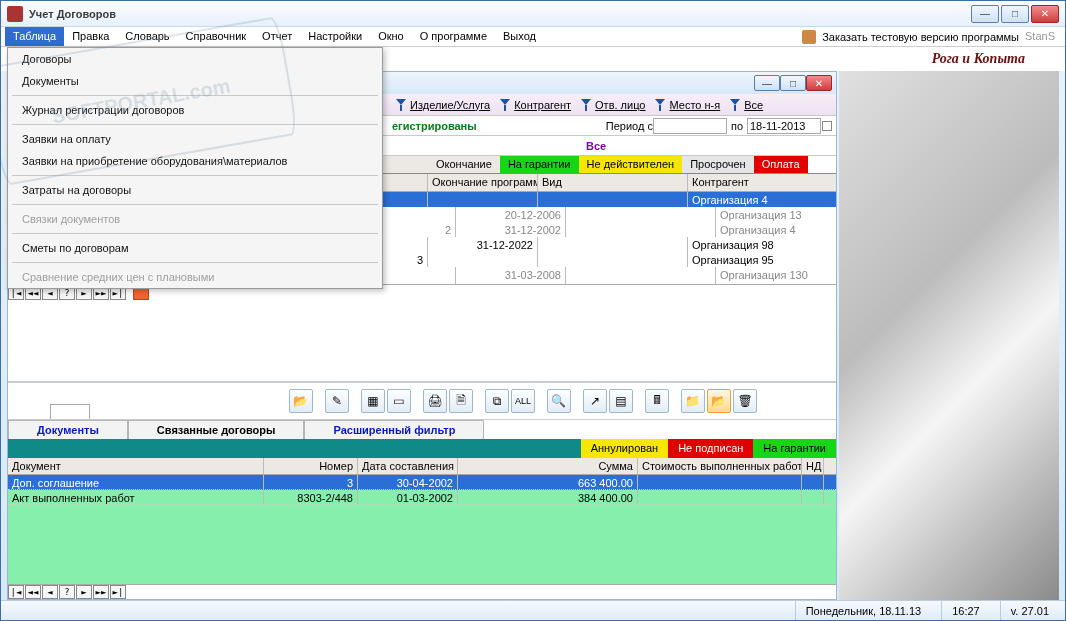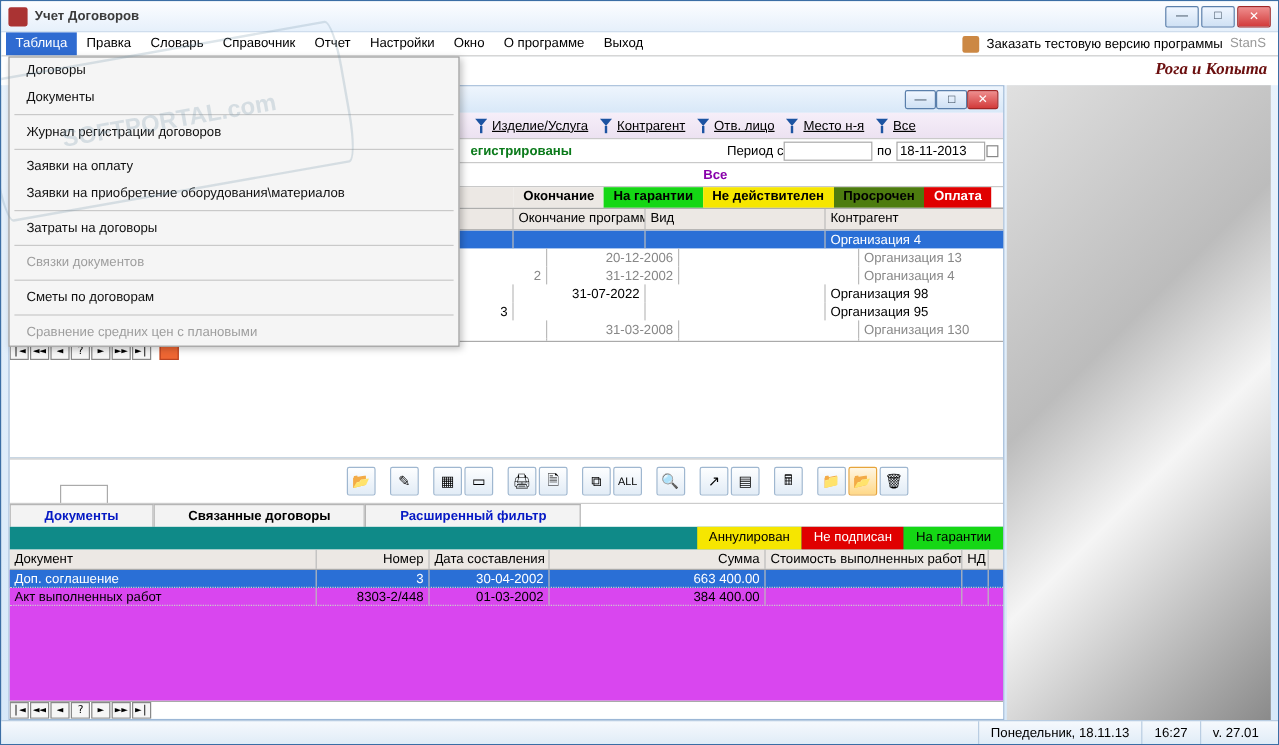--- a/index.html
+++ b/index.html
@@ -10,21 +10,21 @@
   .title-bar .title{flex:1;color:#3b3b3b;font-weight:bold;}
   .win-btns{display:flex;gap:2px;}
   .win-btn{width:28px;height:18px;border:1px solid #5a7fab;background:linear-gradient(#f0f6ff,#cfe1f4);border-radius:2px;display:flex;align-items:center;justify-content:center;font-size:10px;color:#2c3e50;cursor:default;}
   .win-btn.close{background:linear-gradient(#ef8e8e,#d23b3b);color:#fff;border-color:#a02525;}
   .menu-bar{height:20px;background:#fff;border-bottom:1px solid #ccc;display:flex;align-items:stretch;padding:0 4px;position:relative;}
   .menu-item{padding:3px 8px;cursor:default;}
   .menu-item.active{background:#2f6bd1;color:#fff;}
   .menu-bar .right-link{margin-left:auto;display:flex;align-items:center;gap:6px;color:#000;}
   .menu-bar .right-link .ico{width:14px;height:14px;background:#c84;border-radius:2px;}
   .menu-bar .stans{color:#999;padding:3px 6px;}
-  .brand-row{height:24px;display:flex;justify-content:flex-end;align-items:center;padding:0 9px;background:#fff;}
+  .brand-row{height:24px;display:flex;justify-content:flex-end;align-items:center;padding:0 40px;background:#fff;}
   .brand{font-family:Georgia,serif;font-style:italic;font-weight:bold;color:#6b0f0f;font-size:14px;}
   .workspace{position:absolute;top:70px;bottom:20px;left:6px;right:6px;display:flex;}
   .main-area{flex:1;background:#fff;border:1px solid #9cb7d6;position:relative;overflow:hidden;}
   .side-img{width:220px;background:linear-gradient(135deg,#e0e0e0,#bcbcbc 40%,#f5f5f5 60%,#8a8a8a);margin-left:2px;}
 
   .dropdown-menu{position:absolute;left:6px;top:46px;width:376px;background:#f5f5f5;border:1px solid #9a9a9a;box-shadow:2px 2px 6px rgba(0,0,0,.25);z-index:50;}
   .dropdown-menu .dd-item{padding:5px 14px;cursor:default;color:#111;}
   .dropdown-menu .dd-item.disabled{color:#9e9e9e;}
   .dropdown-menu .dd-sep{height:1px;background:#c9c9c9;margin:3px 4px;}
 
@@ -35,25 +35,25 @@
   .funnel{width:10px;height:12px;position:relative;display:inline-block;}
   .funnel::before{content:"";position:absolute;top:0;left:0;border-left:5px solid transparent;border-right:5px solid transparent;border-top:6px solid #1c53a2;}
   .funnel::after{content:"";position:absolute;top:6px;left:4px;width:2px;height:6px;background:#1c53a2;}
   .f-label{color:#000;margin-right:6px;text-decoration:underline;cursor:default;text-align:center;}
   .period-row{height:20px;display:flex;align-items:center;border-bottom:1px solid #c9c9c9;padding:0 4px;}
   .period-row .reg{color:#0a7a1a;font-weight:bold;}
   .period-row .perlab{margin-left:auto;}
   .period-row input{width:74px;height:16px;border:1px solid #aaa;font-size:11px;padding:0 2px;}
   .all-row{height:20px;display:flex;align-items:center;border-bottom:1px solid #c9c9c9;}
   .all-row .vse{margin-left:578px;color:#8800aa;font-weight:bold;}
-  .status-strip{height:18px;display:flex;border-bottom:1px solid #888;font-weight:bold;}
+  .status-strip{height:18px;display:flex;border-bottom:1px solid #888;}
   .status-strip .ss{padding:2px 8px;font-size:11px;}
   .ss.green{background:#15d715;color:#000;}
   .ss.yellow{background:#f6e600;color:#000;}
-  .ss.orange{background:#4d7c0f;color:#000;}
+  .ss.orange{background:#e5e5e5;color:#000;}
   .ss.red{background:#e00000;color:#fff;}
   .g1-head{height:18px;display:flex;background:#ece8e4;border-bottom:1px solid #aaa;}
   .g1-head .col, .g1-row .col{border-right:1px solid #bbb;padding:2px 4px;overflow:hidden;white-space:nowrap;}
   .g1-body{height:92px;overflow:hidden;}
   .g1-row{height:15px;display:flex;}
   .g1-row.sel{background:#2a6fd6;color:#fff;}
   .g1-row.dupe{color:#888;padding-left:28px;}
   .col-end{width:110px;text-align:right;}
   .col-vid{width:150px;}
   .col-ctr{width:170px;}
@@ -73,26 +73,26 @@
   .tab.t2{}
   .tab.t3{color:#0518c4;}
   .teal-strip{height:20px;background:#0f8a88;display:flex;justify-content:flex-end;}
   .teal-strip .tchip{padding:3px 10px;font-size:11px;}
   .tchip.y{background:#f6e600;color:#000;}
   .tchip.r{background:#e00000;color:#fff;}
   .tchip.g{background:#15d715;color:#000;}
   .grid2-head{height:18px;display:flex;background:#ece8e4;border-bottom:1px solid #aaa;}
   .grid2-head .c,.g2-row .c{border-right:1px solid #bbb;padding:2px 4px;white-space:nowrap;overflow:hidden;}
   .c-doc{width:256px;} .c-num{width:94px;text-align:right;} .c-date{width:100px;text-align:right;} .c-sum{width:180px;text-align:right;} .c-cost{width:164px;} .c-nd{width:22px;}
-  .g2-body{height:118px;background:#d946ef;}
+  .g2-body{height:118px;background:#86efac;}
   .g2-row{height:15px;display:flex;}
   .g2-row.sel{background:#2a6fd6;color:#fff;}
   .g2-row.b{border-bottom:1px dotted #ccc;}
 
-  .status-bar{position:absolute;bottom:0;left:0;right:0;height:20px;background:linear-gradient(#f6f9fd,#e0ecf7);border-top:1px solid #b9cde2;display:flex;align-items:center;padding:0 6px;gap:0;}
+  .status-bar{position:absolute;bottom:0;left:0;right:0;height:20px;background:linear-gradient(#f6f9fd,#e0ecf7);border-top:1px solid #b9cde2;display:flex;align-items:center;padding:0 6px;gap:10px;}
   .status-bar .cell{border-left:1px solid #b9cde2;padding:2px 10px;height:100%;display:flex;align-items:center;}
   .status-bar .spacer{flex:1;}
 
   
   .watermark{position:absolute;left:-10px;top:40px;width:300px;height:120px;border:2px solid rgba(120,150,170,.25);transform:rotate(-10deg);border-radius:8px/40px;pointer-events:none;display:flex;align-items:center;justify-content:center;color:rgba(120,150,170,.25);font-size:20px;font-weight:bold;z-index:60;}
   .toolbar-inputbox{width:40px;height:18px;border:1px solid #aaa;position:absolute;left:42px;top:332px;}
 </style>
 </head>
 <body>
 
@@ -214,21 +214,21 @@
                   <div class="col col-ctr">Организация 13</div>
                 </div>
                 <div class="g1-row dupe">
                   <div class="col" style="width:420px;text-align:right">2</div>
                   <div class="col col-end">31-12-2002</div>
                   <div class="col col-vid"></div>
                   <div class="col col-ctr">Организация 4</div>
                 </div>
                 <div class="g1-row">
                   <div class="col" style="width:420px;text-align:right"></div>
-                  <div class="col col-end">31-07-2022</div>
+                  <div class="col col-end">31-12-2022</div>
                   <div class="col col-vid"></div>
                   <div class="col col-ctr">Организация 98</div>
                 </div>
                 <div class="g1-row">
                   <div class="col" style="width:420px;text-align:right">3</div>
                   <div class="col col-end"></div>
                   <div class="col col-vid"></div>
                   <div class="col col-ctr">Организация 95</div>
                 </div>
                 <div class="g1-row dupe">

